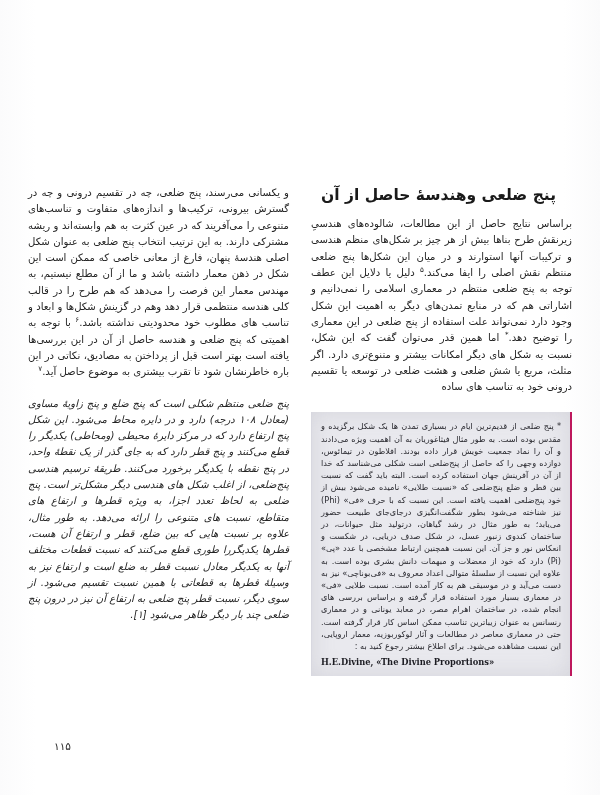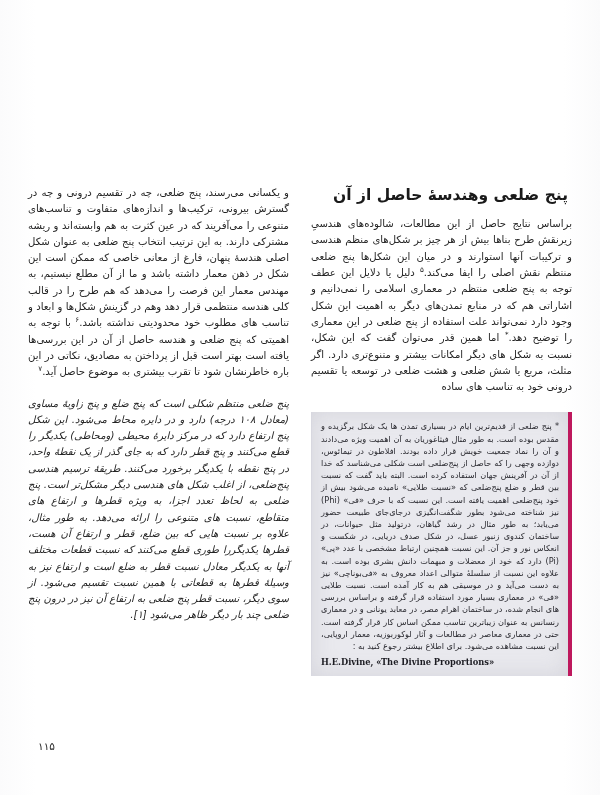--- a/index.html
+++ b/index.html
@@ -48,21 +48,21 @@
   .col-left  { order: 1; }
 
   
   .article-title {
     font-family: "DejaVu Sans", sans-serif;
     font-size: 15.5px;
     font-weight: bold;
     color: #1a1a1a;
     text-align: right;
     letter-spacing: 0.2px;
-    margin: 0 4px 11px 0;
+    margin: 0 16px 11px 0;
     line-height: 1.3;
   }
 
   
   .para {
     font-size: 10.1px;
     line-height: 16.3px;
     color: #242424;
     text-align: justify;
     text-justify: inter-word;
@@ -77,21 +77,21 @@
   sup.fn {
     font-size: 7.2px;
     vertical-align: super;
     line-height: 0;
   }
 
   
   .footnote-box {
     margin-top: 17px;
     background: #e9e9ee;
-    border-right: 4px solid #be185d;
+    border-right: 2px solid #be185d;
     border-left: 1px solid #d8d8e0;
     padding: 8px 9px 9px 9px;
     box-shadow: inset 0 0 22px rgba(150,150,165,0.25);
   }
   .footnote-text {
     font-size: 8.2px;
     line-height: 12.2px;
     color: #2a2a30;
     text-align: justify;
     margin: 0;
@@ -105,21 +105,21 @@
     font-weight: bold;
     color: #1c1c22;
     margin: 5px 0 0 0;
   }
   .footnote-ref .italic {
   }
 
   
   .page-number {
     position: absolute;
-    left: 10px;
+    left: 26px;
     top: 740px;
     font-size: 10.5px;
     color: #2a2a2a;
     letter-spacing: 0.5px;
   }
 </style>
 </head>
 <body>
 
 <div class="page"></div>

